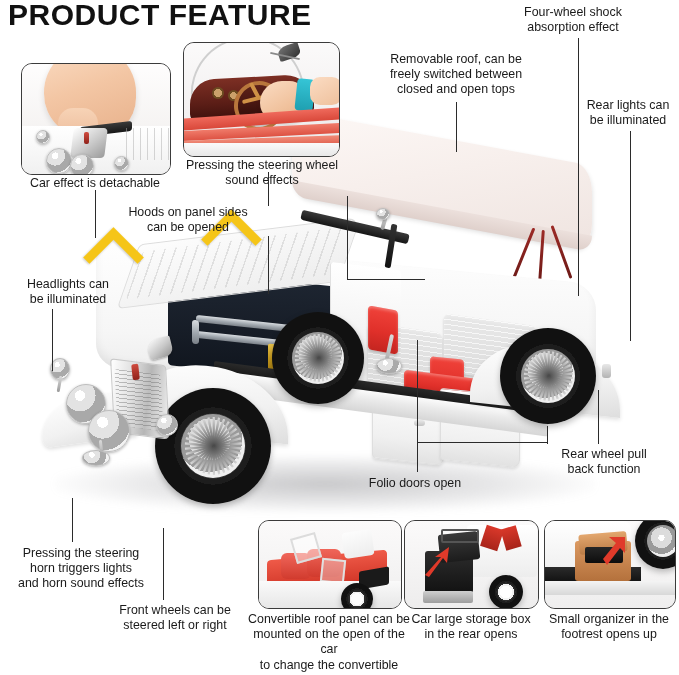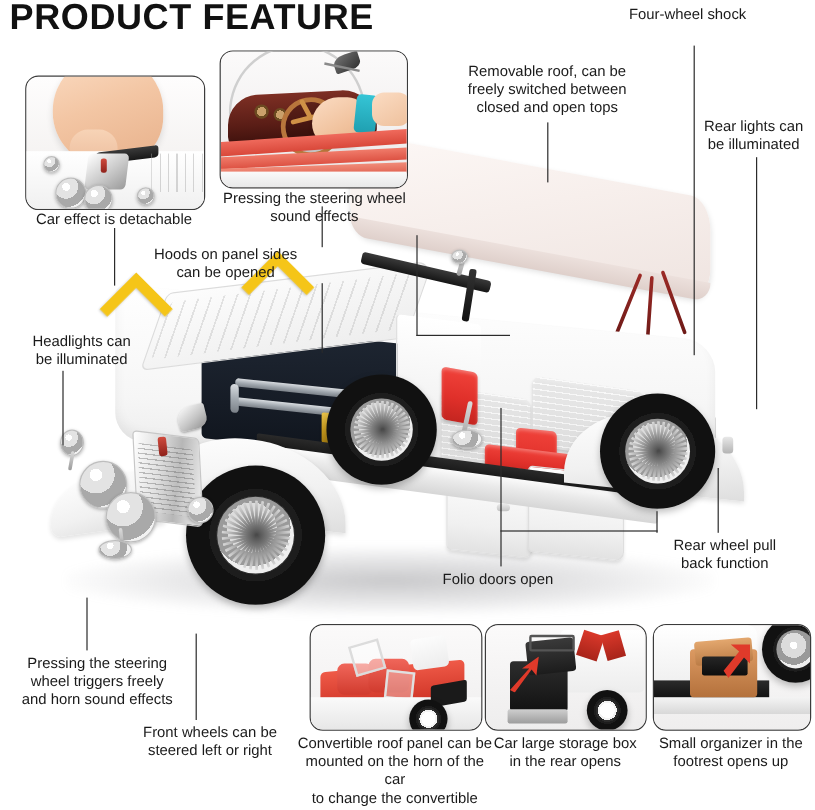--- a/index.html
+++ b/index.html
@@ -734,20 +734,21 @@
 
   <div class="callout c-center" style="left:372px;top:52px;width:168px;">
     <div>Removable roof, can be</div>
     <div>freely switched between</div>
     <div>closed and open tops</div>
   </div>
   <div class="lead lead-v" style="left:456px;top:102px;height:50px;"></div>
 
   <div class="callout c-center" style="left:498px;top:5px;width:150px;">
     <div>Four-wheel shock</div>
+    <div>absorption effect</div>
   </div>
   <div class="lead lead-v" style="left:578px;top:38px;height:258px;"></div>
 
   <div class="callout c-center" style="left:576px;top:98px;width:104px;">
     <div>Rear lights can</div>
     <div>be illuminated</div>
   </div>
   <div class="lead lead-v" style="left:630px;top:131px;height:210px;"></div>
 
   <div class="callout c-center" style="left:104px;top:205px;width:168px;">
@@ -775,21 +776,21 @@
     <div>Rear wheel pull</div>
     <div>back function</div>
   </div>
   <div class="lead lead-v" style="left:598px;top:390px;height:54px;"></div>
 
   <div class="lead lead-h" style="left:417px;top:442px;width:131px;"></div>
   <div class="lead lead-v" style="left:547px;top:426px;height:18px;"></div>
 
   <div class="callout c-center" style="left:2px;top:546px;width:158px;">
     <div>Pressing the steering</div>
-    <div>wheel triggers freely</div>
+    <div>horn triggers lights</div>
     <div>and horn sound effects</div>
   </div>
   <div class="lead lead-v" style="left:72px;top:498px;height:44px;"></div>
 
   <div class="callout c-center" style="left:99px;top:603px;width:152px;">
     <div>Front wheels can be</div>
     <div>steered left or right</div>
   </div>
   <div class="lead lead-v" style="left:163px;top:528px;height:72px;"></div>
 
@@ -802,21 +803,21 @@
       <div class="sh" style="left:34px;top:14px;width:22px;height:22px;border:2px solid #dcdcdc;background:rgba(255,255,255,0.45);transform:rotate(-16deg);"></div>
       <div class="sh" style="left:62px;top:38px;width:20px;height:20px;border:2px solid #e0e0e0;background:rgba(255,255,255,0.35);transform:rotate(6deg);"></div>
       <div class="sh" style="left:84px;top:10px;width:30px;height:26px;background:linear-gradient(170deg,#fdfdfd,#ececec);border-radius:4px;transform:rotate(-8deg);"></div>
       <div class="sh" style="left:0px;top:60px;width:142px;height:27px;background:linear-gradient(180deg,#fafafa,#e7e7e7);"></div>
       <div class="sh" style="left:100px;top:48px;width:30px;height:18px;background:#1a1a1a;border-radius:2px;transform:skewY(-10deg);"></div>
       <div class="wheel sh" style="left:82px;top:62px;width:32px;height:32px;"></div>
     </div>
   </div>
   <div class="thumb-cap" style="left:248px;top:612px;width:162px;">
     <div>Convertible roof panel can be</div>
-    <div>mounted on the horn of the car</div>
+    <div>mounted on the open of the car</div>
     <div>to change the convertible</div>
     <div>status/Rear seat windshield</div>
 
   </div>
 
   <div class="inset" style="left:404px;top:520px;width:133px;height:87px;">
     <div class="inset-inner">
       <div class="sh" style="inset:0;background:linear-gradient(180deg,#fbfafa,#eeeded);"></div>
       <div class="sh" style="left:62px;top:4px;width:70px;height:52px;background:linear-gradient(180deg,#ffffff,#ededed);border-radius:4px;"></div>
       <div class="sh" style="left:78px;top:6px;width:18px;height:22px;background:linear-gradient(180deg,#d9382a,#a8241a);transform:rotate(18deg);"></div>

